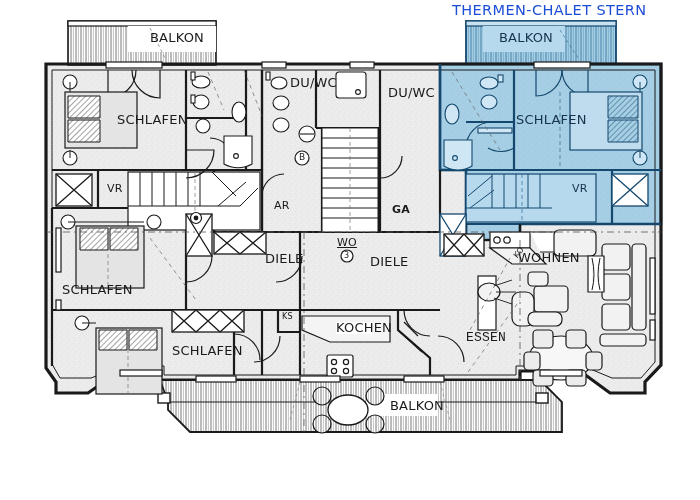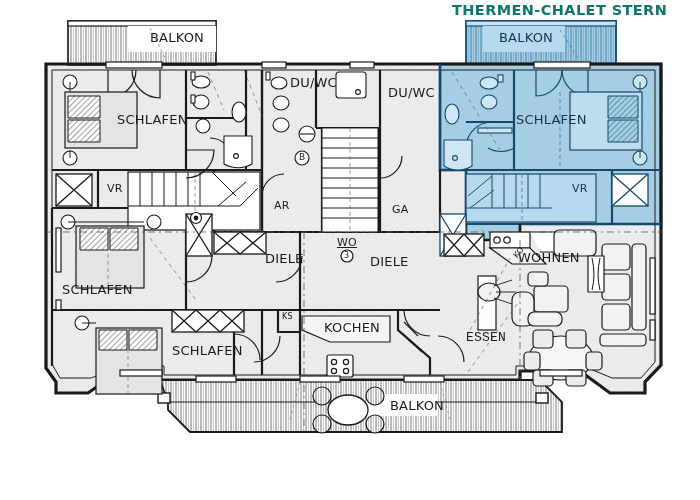--- a/index.html
+++ b/index.html
@@ -3,22 +3,22 @@
 <meta charset="utf-8">
 <style>
   html,body{margin:0;padding:0;background:#ffffff;}
   body{width:700px;height:500px;overflow:hidden;
        font-family:"Liberation Sans","DejaVu Sans",sans-serif;}
   #stage{position:relative;width:700px;height:500px;background:#fff;}
   #plan{position:absolute;left:0;top:0;width:700px;height:500px;}
   #title{
     position:absolute;left:452px;top:2px;
     font-family:"DejaVu Sans","Liberation Sans",sans-serif;
-    font-weight:bold;font-size:14.5px;letter-spacing:0.4px;
-    color:#0f766e;white-space:nowrap;
+    font-weight:normal;font-size:14.5px;letter-spacing:0.4px;
+    color:#1d4ed8;white-space:nowrap;
   }
   .rlabel{
     position:absolute;
     font-family:"DejaVu Sans","Liberation Sans",sans-serif;
     font-size:13px;color:#1a1a1a;white-space:nowrap;
     letter-spacing:0.2px;
   }
   .rlabel.sm{font-size:11px;}
   .rlabel.xs{font-size:8px;}
   .rlabel.blue{color:#16334c;}
@@ -413,26 +413,26 @@
   <div id="title">THERMEN-CHALET STERN</div>
 
   <div class="rlabel" style="left:150px;top:30px;">BALKON</div>
   <div class="rlabel" style="left:117px;top:112px;">SCHLAFEN</div>
   <div class="rlabel sm" style="left:107px;top:182px;">VR</div>
   <div class="rlabel" style="left:62px;top:282px;">SCHLAFEN</div>
   <div class="rlabel" style="left:172px;top:343px;">SCHLAFEN</div>
   <div class="rlabel" style="left:290px;top:75px;">DU/WC</div>
   <div class="rlabel" style="left:388px;top:85px;">DU/WC</div>
   <div class="rlabel sm" style="left:274px;top:199px;">AR</div>
-  <div class="rlabel sm" style="left:392px;top:203px;">GA</div>
+  <div class="rlabel sm" style="left:392px;top:203px;font-weight:bold;">GA</div>
   <div class="rlabel" style="left:265px;top:251px;">DIELE</div>
   <div class="rlabel" style="left:370px;top:254px;">DIELE</div>
   <div class="rlabel sm" style="left:337px;top:236px;text-decoration:underline;">WO</div>
   <div class="rlabel xs" style="left:282px;top:312px;">KS</div>
-  <div class="rlabel" style="left:324px;top:320px;">KOCHEN</div>
+  <div class="rlabel" style="left:336px;top:320px;">KOCHEN</div>
   <div class="rlabel" style="left:390px;top:398px;">BALKON</div>
   <div class="rlabel" style="left:518px;top:250px;">WOHNEN</div>
   <div class="rlabel" style="left:466px;top:330px;font-family:Liberation Mono, monospace;">ESSEN</div>
   <div class="rlabel xs" style="left:513px;top:248px;transform:rotate(-52deg);">KO</div>
   <div class="rlabel blue" style="left:499px;top:30px;">BALKON</div>
   <div class="rlabel blue" style="left:516px;top:112px;">SCHLAFEN</div>
   <div class="rlabel blue sm" style="left:572px;top:182px;">VR</div>
 
   <svg style="position:absolute;left:0;top:0;width:700px;height:500px;pointer-events:none;">
     <g>

